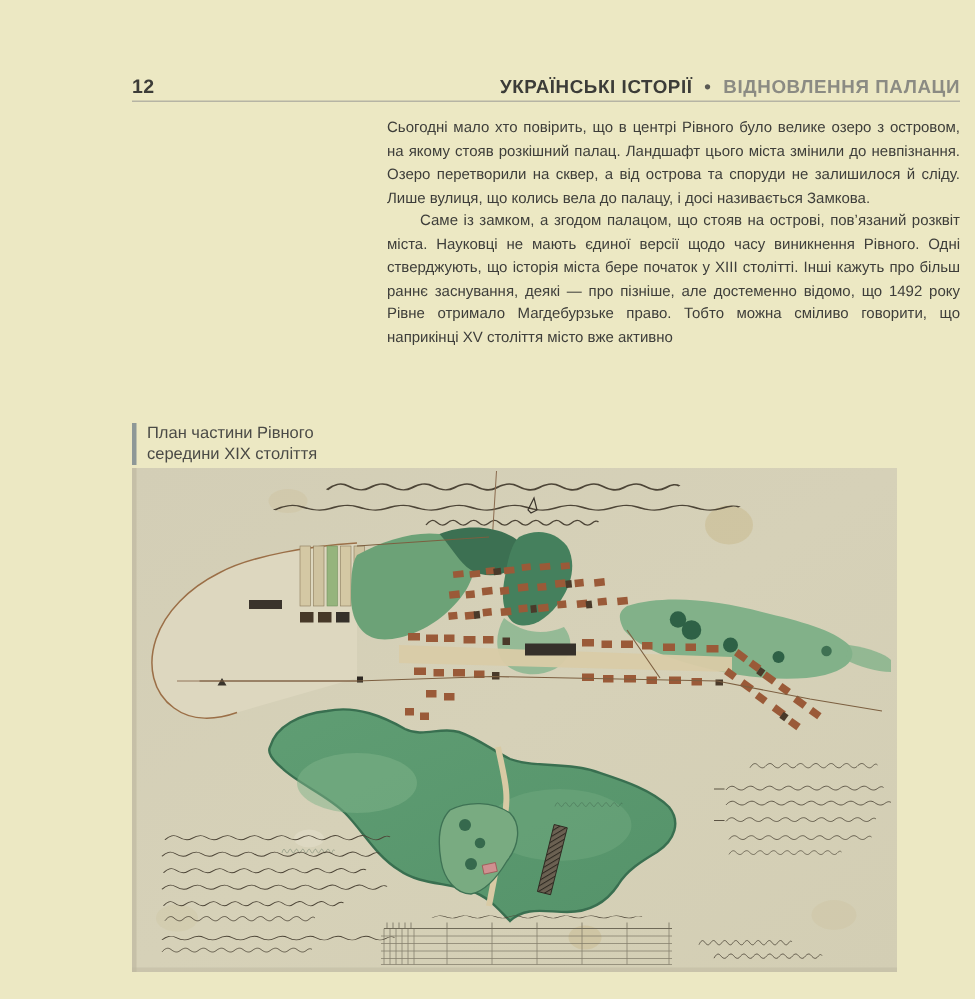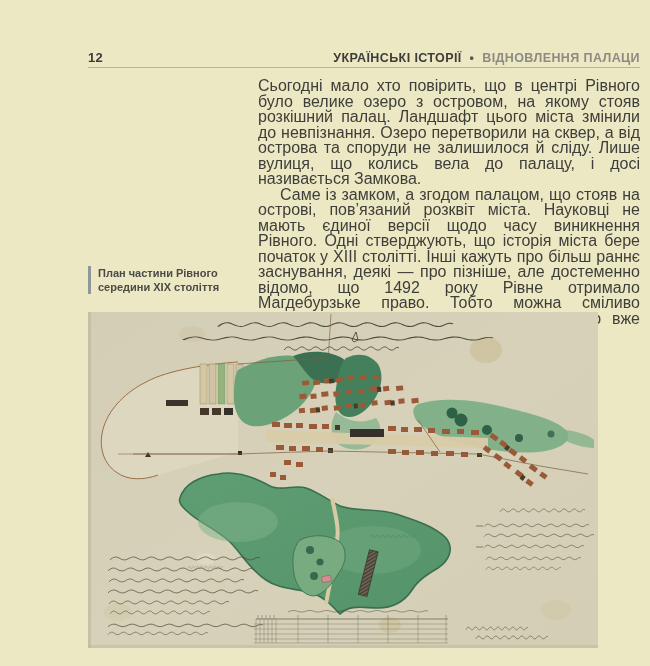--- a/index.html
+++ b/index.html
@@ -13,26 +13,26 @@
   .hdr-title{position:absolute;right:10px;top:51px;left:200px;text-align:right;
              font-size:12.5px;letter-spacing:.4px;white-space:nowrap;}
   .hdr-title .t1{color:#3c3c38;font-weight:bold;}
   .hdr-title .sep{color:#5a5a54;font-weight:bold;margin:0 4px;}
   .hdr-title .t2{color:#8b8b83;font-weight:bold;}
   .hdr-rule{position:absolute;left:88px;top:67px;width:552px;height:1px;
             background:#b6b4a4;}
 
   
   .copy{position:absolute;left:258px;top:78px;width:382px;color:#3e3e3a;
-        font-size:16px;line-height:15.5px;text-align:justify;}
+        font-size:10px;line-height:15.5px;text-align:justify;}
   .copy p{margin:0;}
   .copy p.indent{text-indent:22px;}
 
   
-  .caption{position:absolute;left:88px;top:266px;width:160px;display:flex;font-weight:bold;}
+  .caption{position:absolute;left:88px;top:282px;width:160px;display:flex;}
   .caption-bar{width:3px;height:28px;background:#8e9897;margin-right:7px;flex:none;}
   .caption-text{font-size:11px;line-height:13.5px;color:#4a4a46;padding-top:1px;}
 
   
   .map-wrap{position:absolute;left:88px;top:312px;width:510px;height:336px;}
   .map-wrap svg{display:block;}
 </style>
 </head>
 <body>
 

